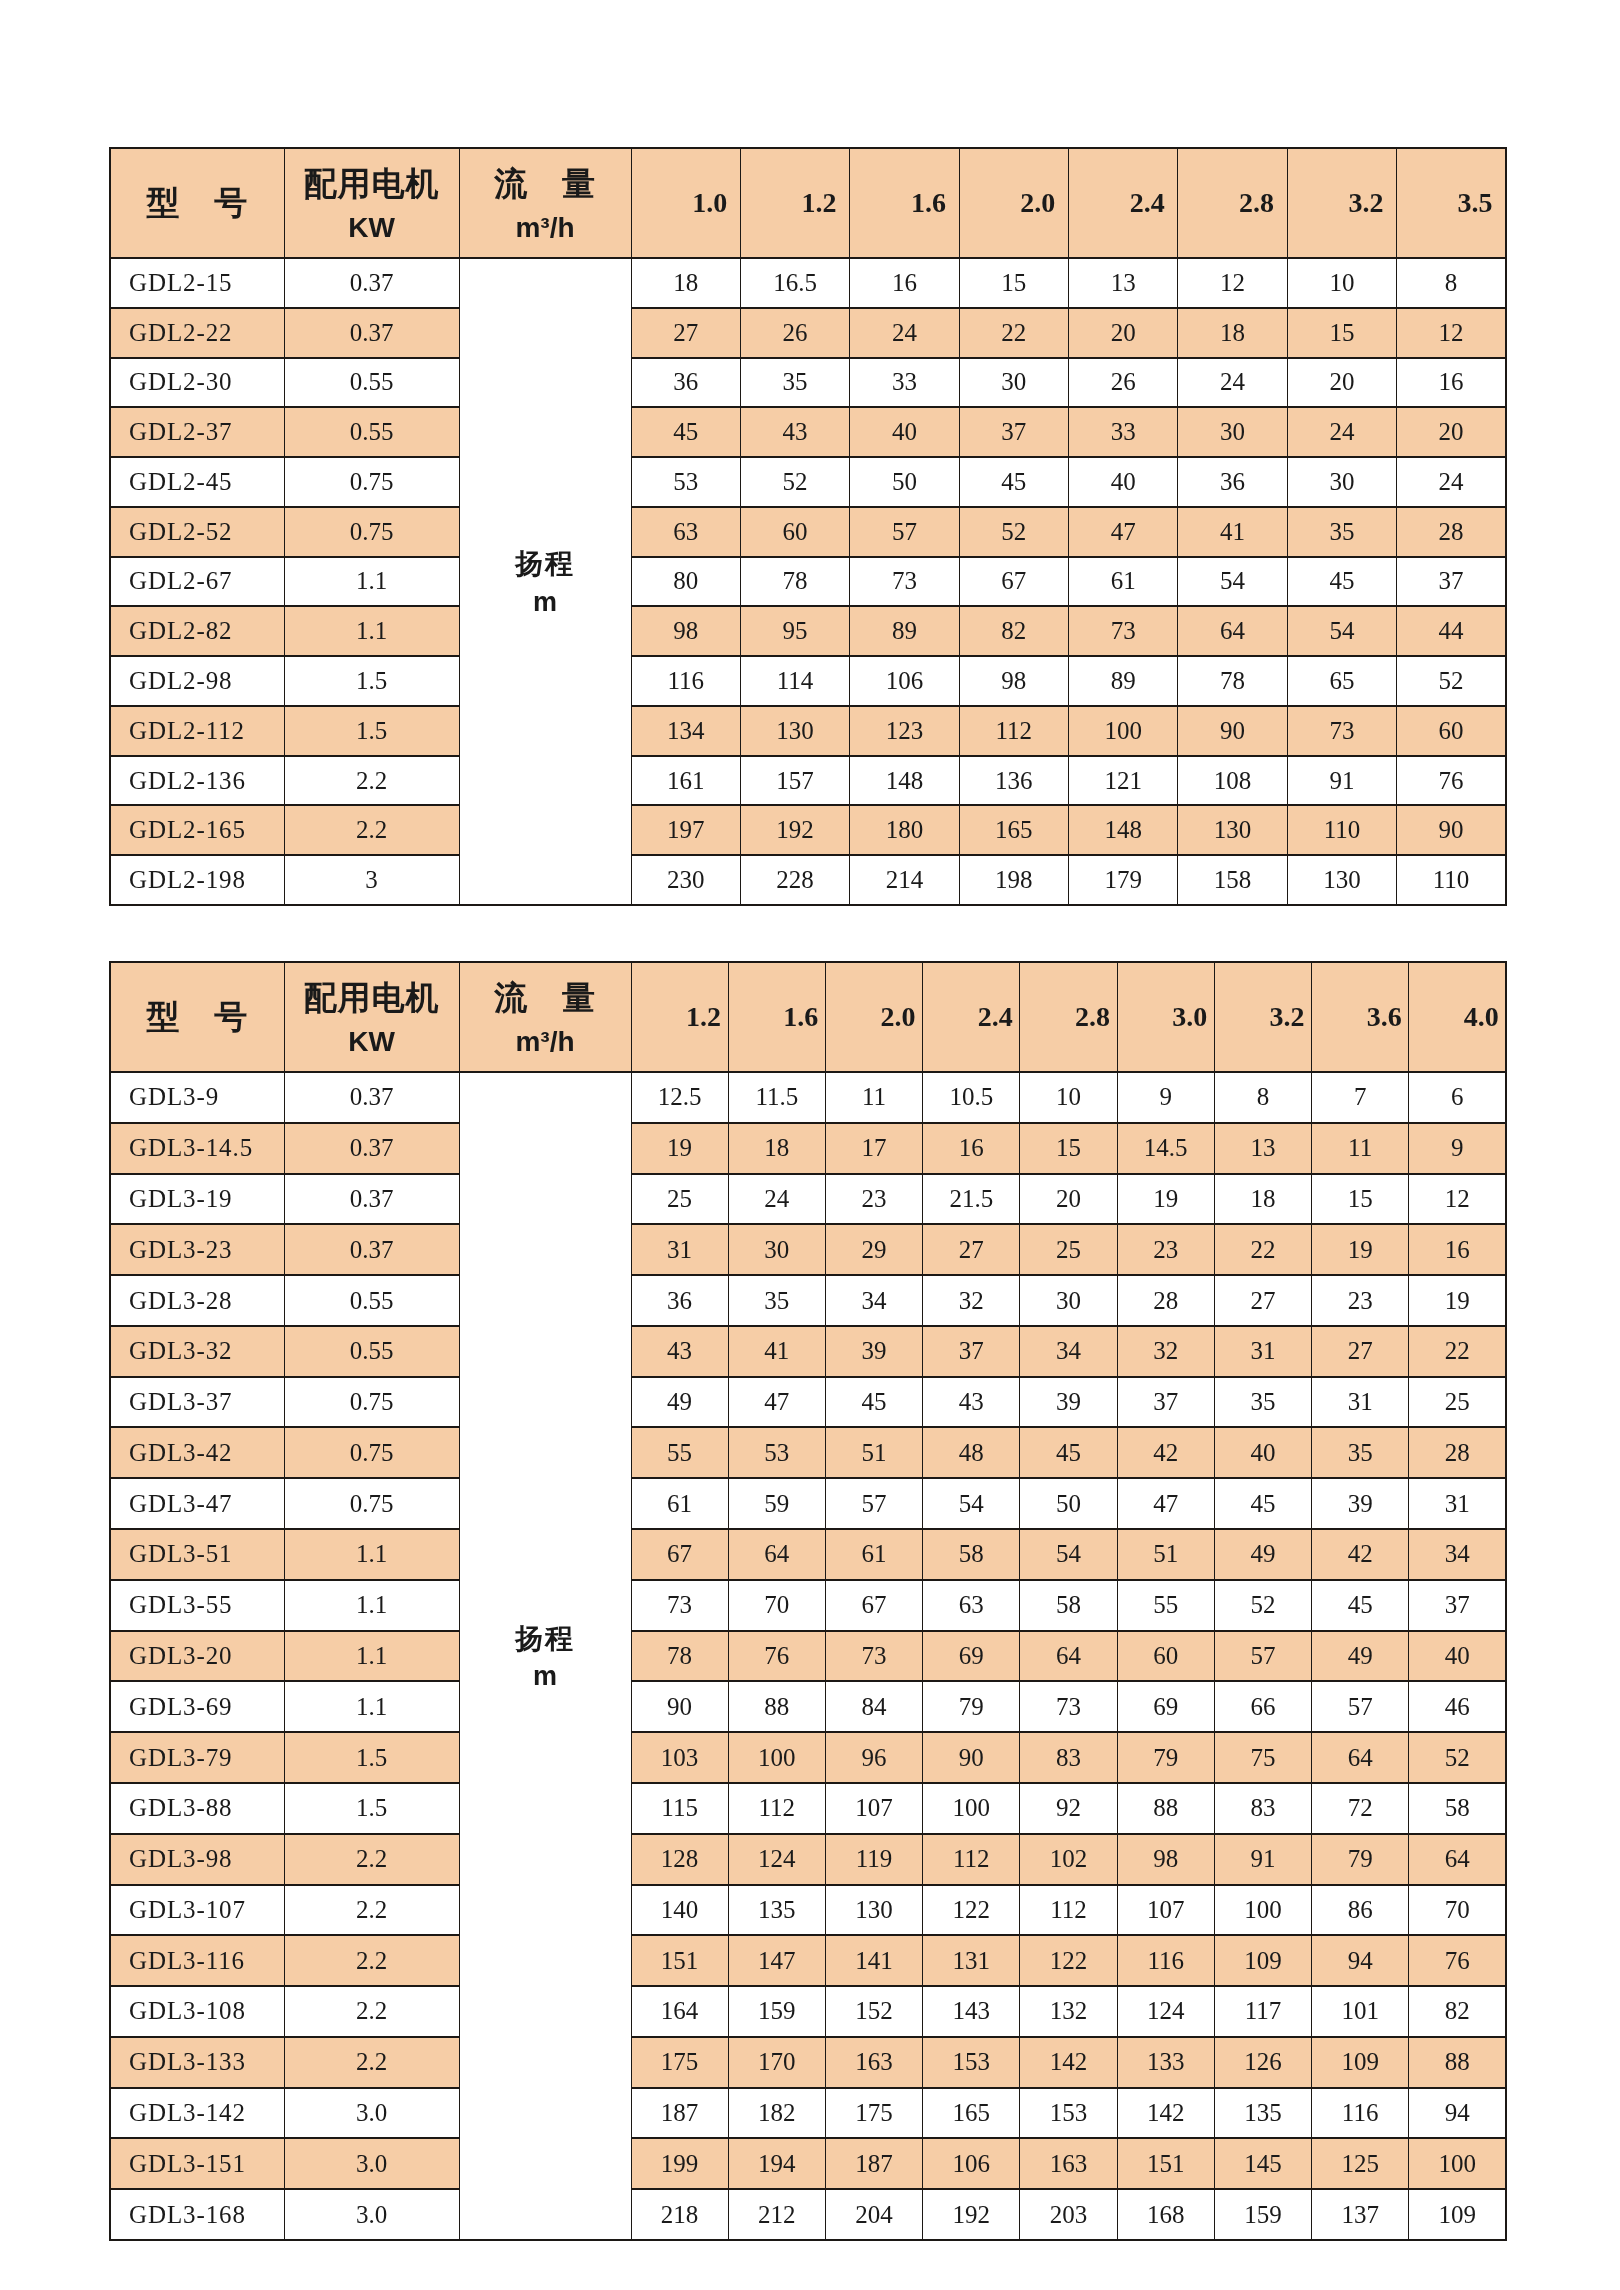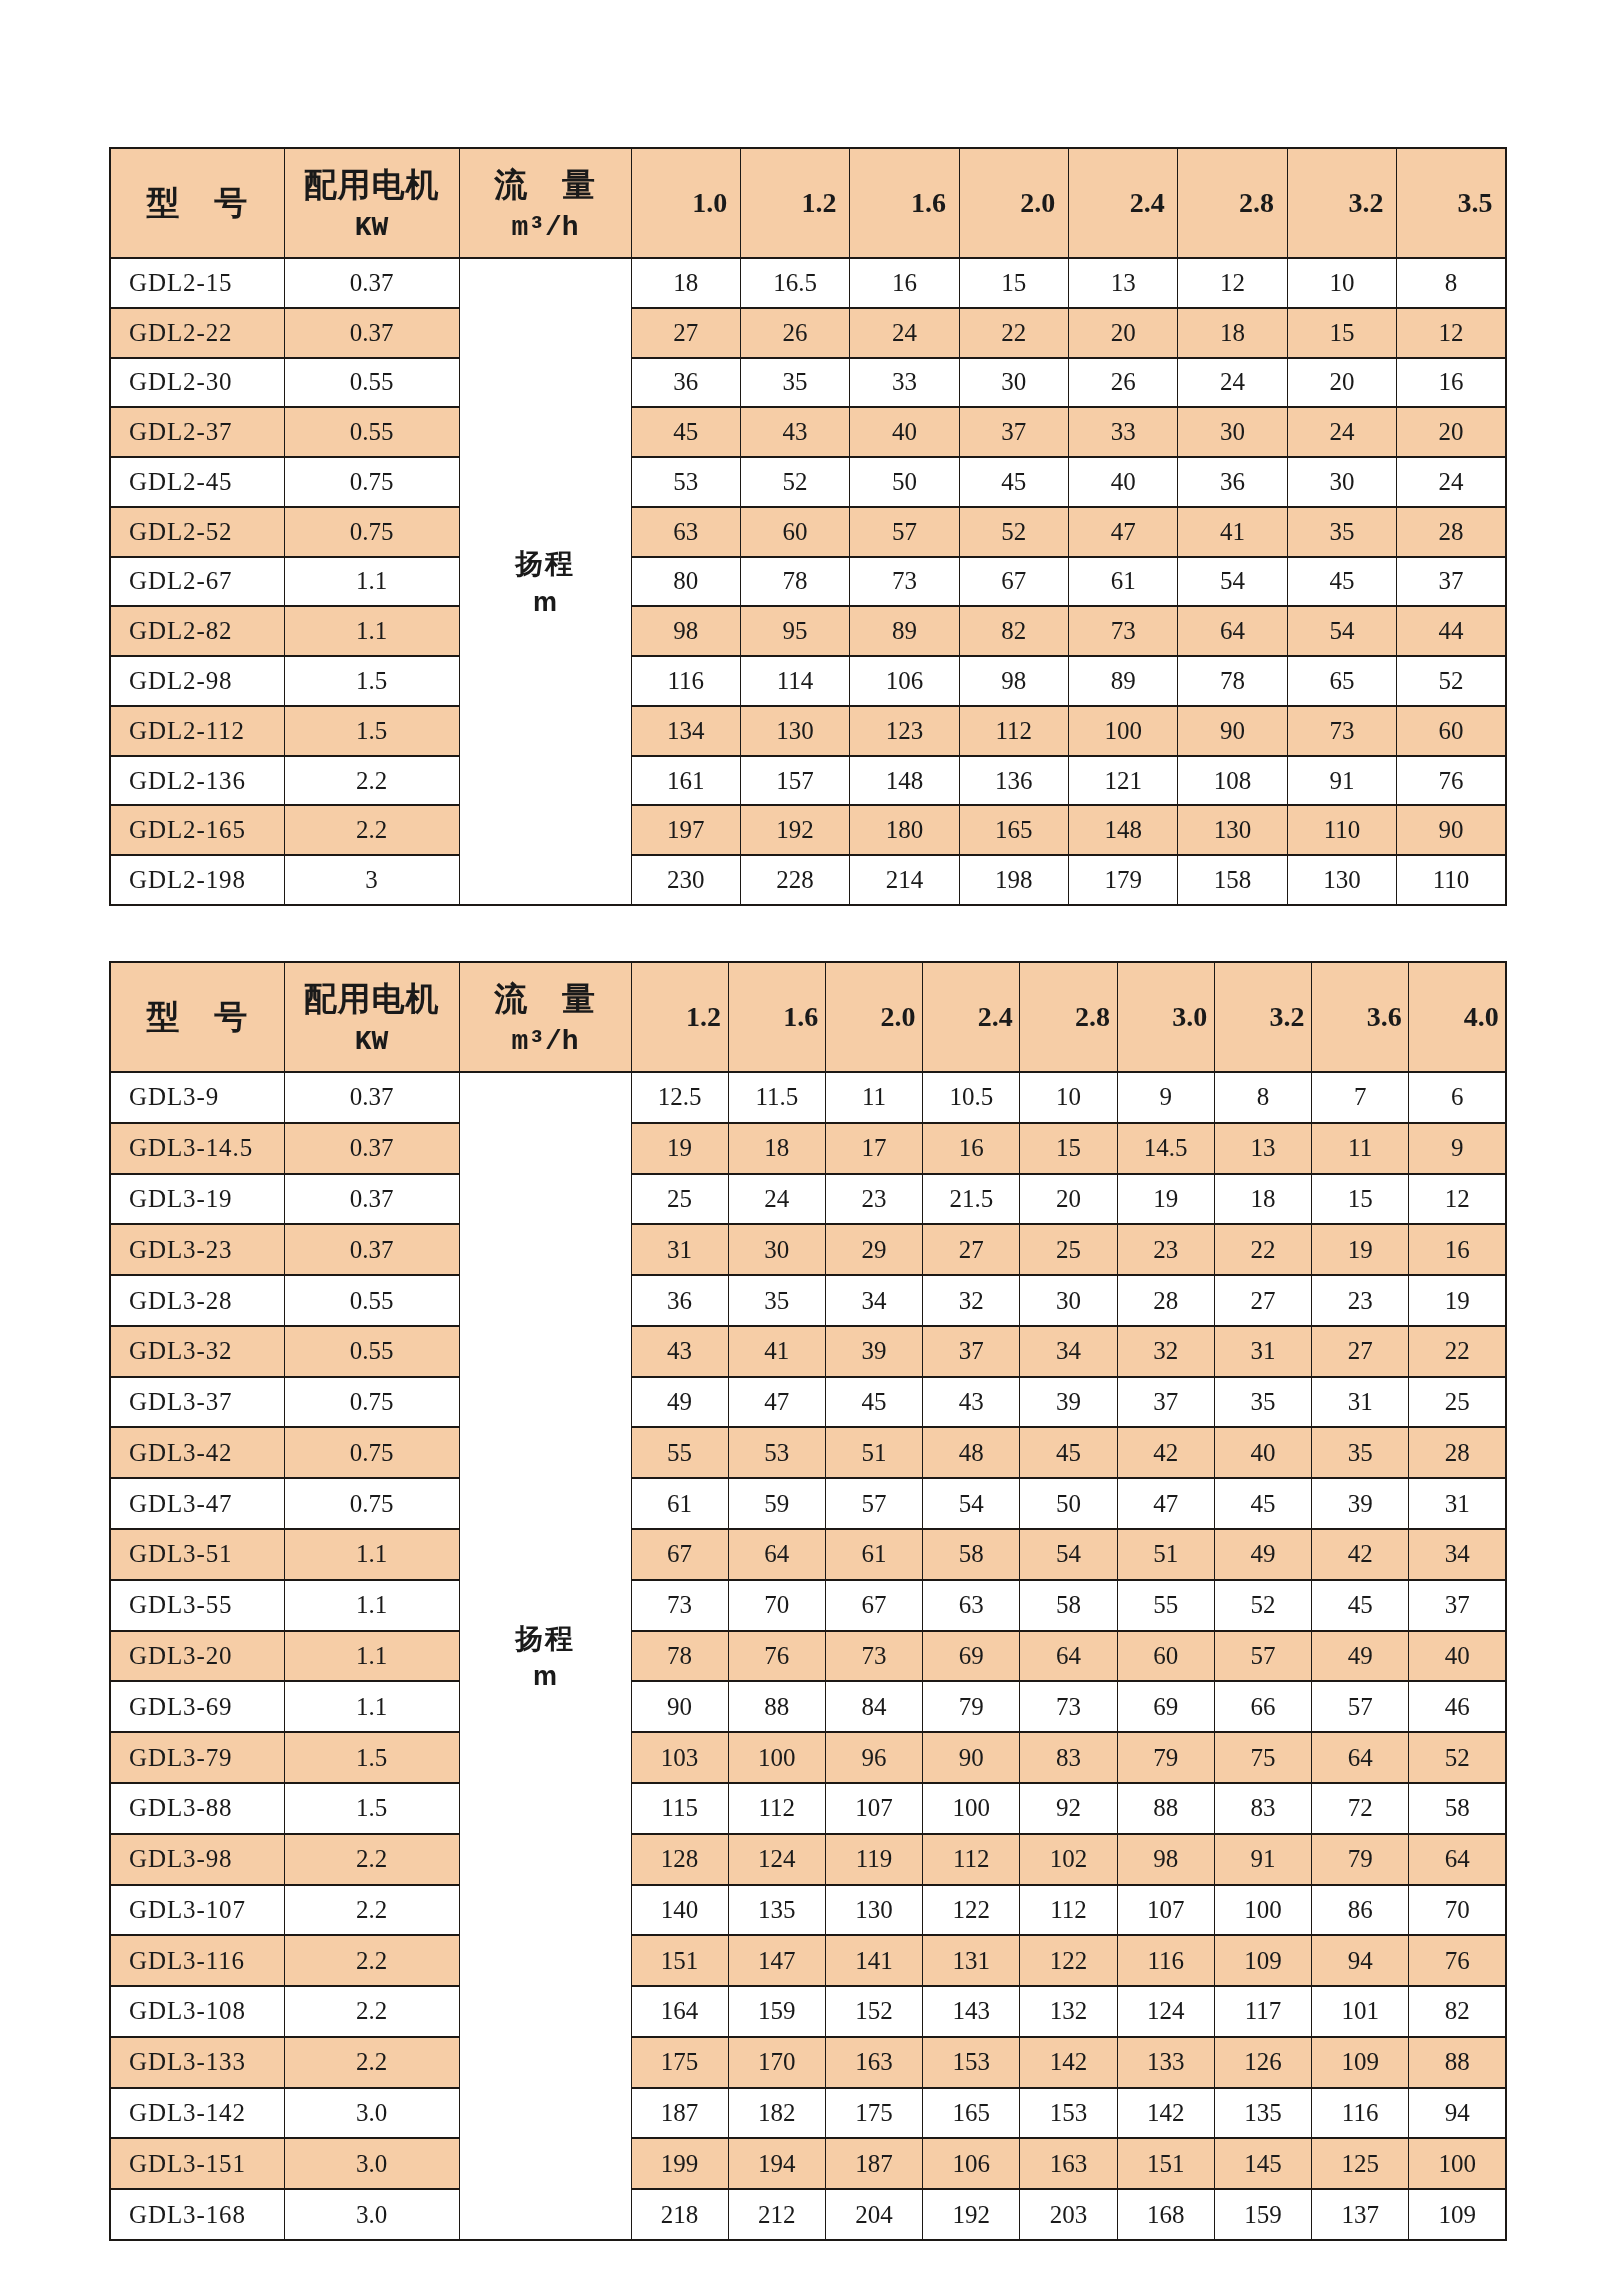--- a/index.html
+++ b/index.html
@@ -43,21 +43,21 @@
   .h-line {
     font-size: 33px;
     font-weight: bold;
     font-family: "Liberation Sans", "DejaVu Sans", sans-serif;
     letter-spacing: 0.9px;
   }
   .h-sub {
     font-size: 28px;
     font-weight: bold;
     margin-top: 4.5px;
-    font-family: Liberation Mono, monospace;
+    font-family: Liberation Sans, sans-serif;
   }
   th.flow-th {
     font-size: 28px;
     font-weight: bold;
     padding-left: 48px;
   }
   td {
     font-size: 25px;
     background: var(--row-white, #ffffff);
   }

